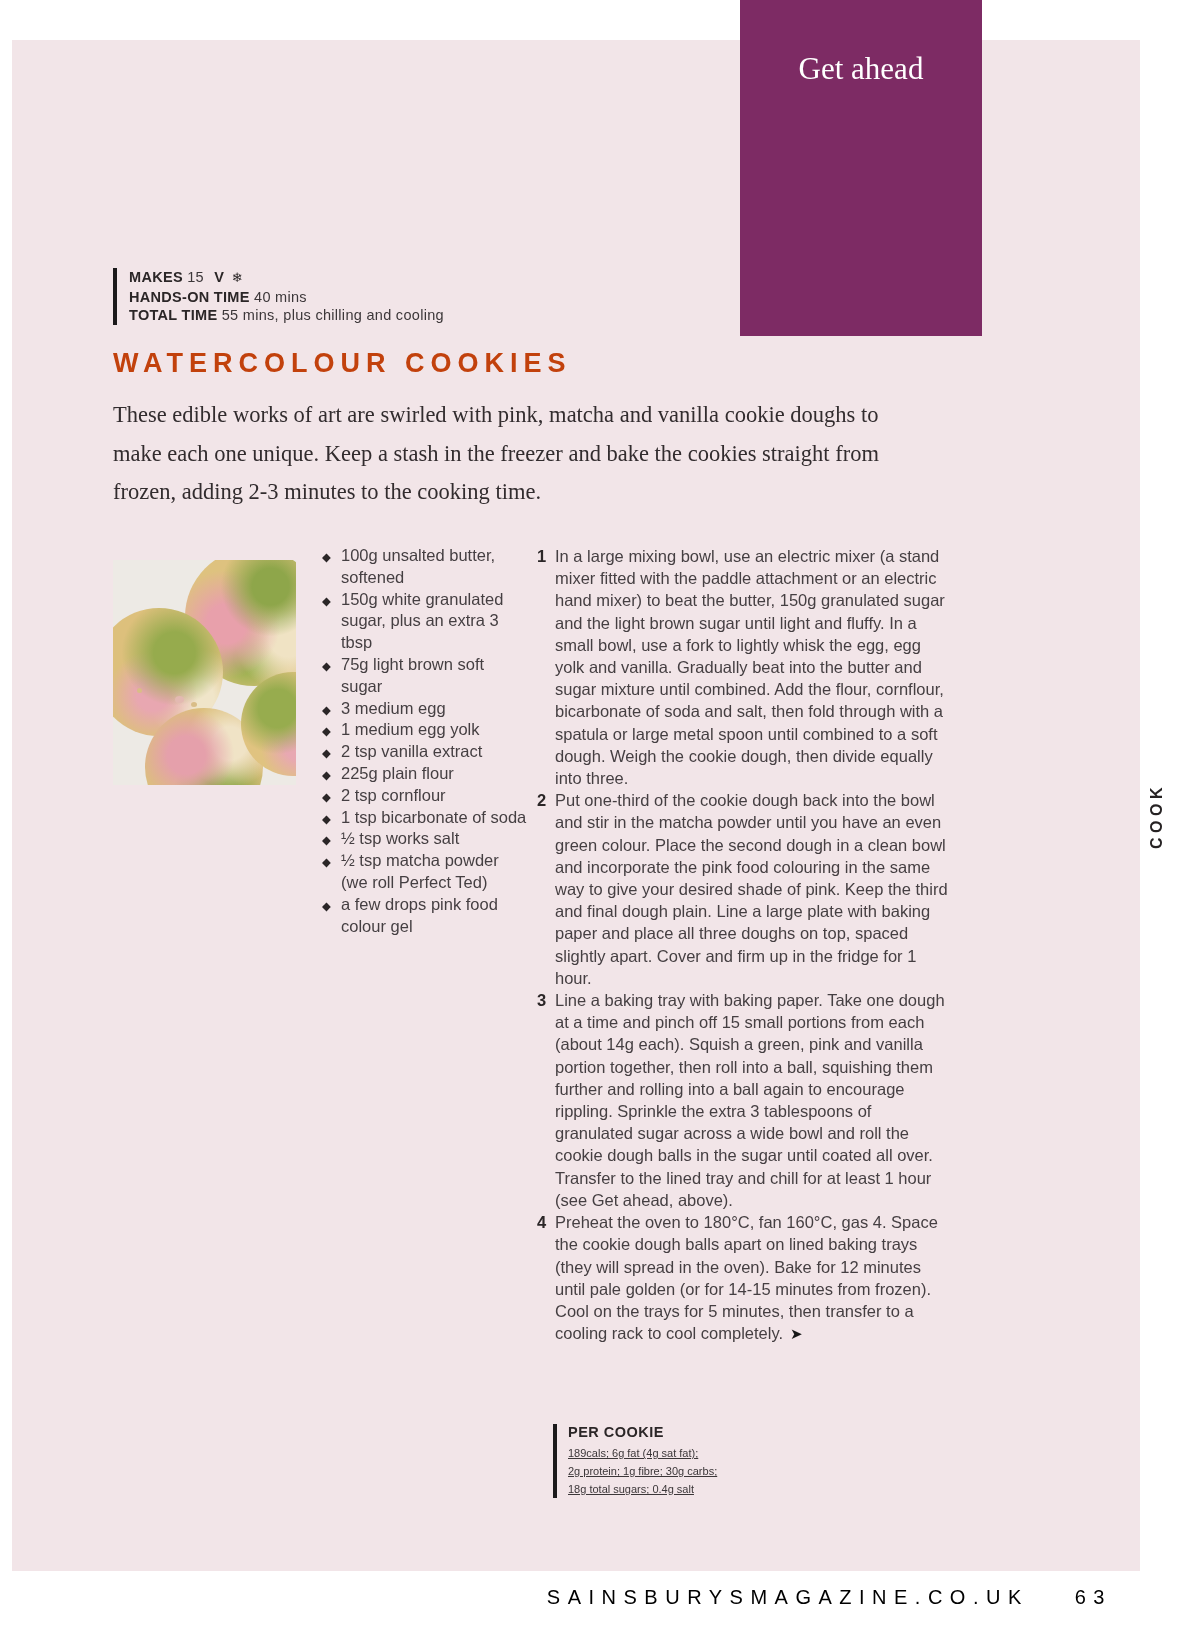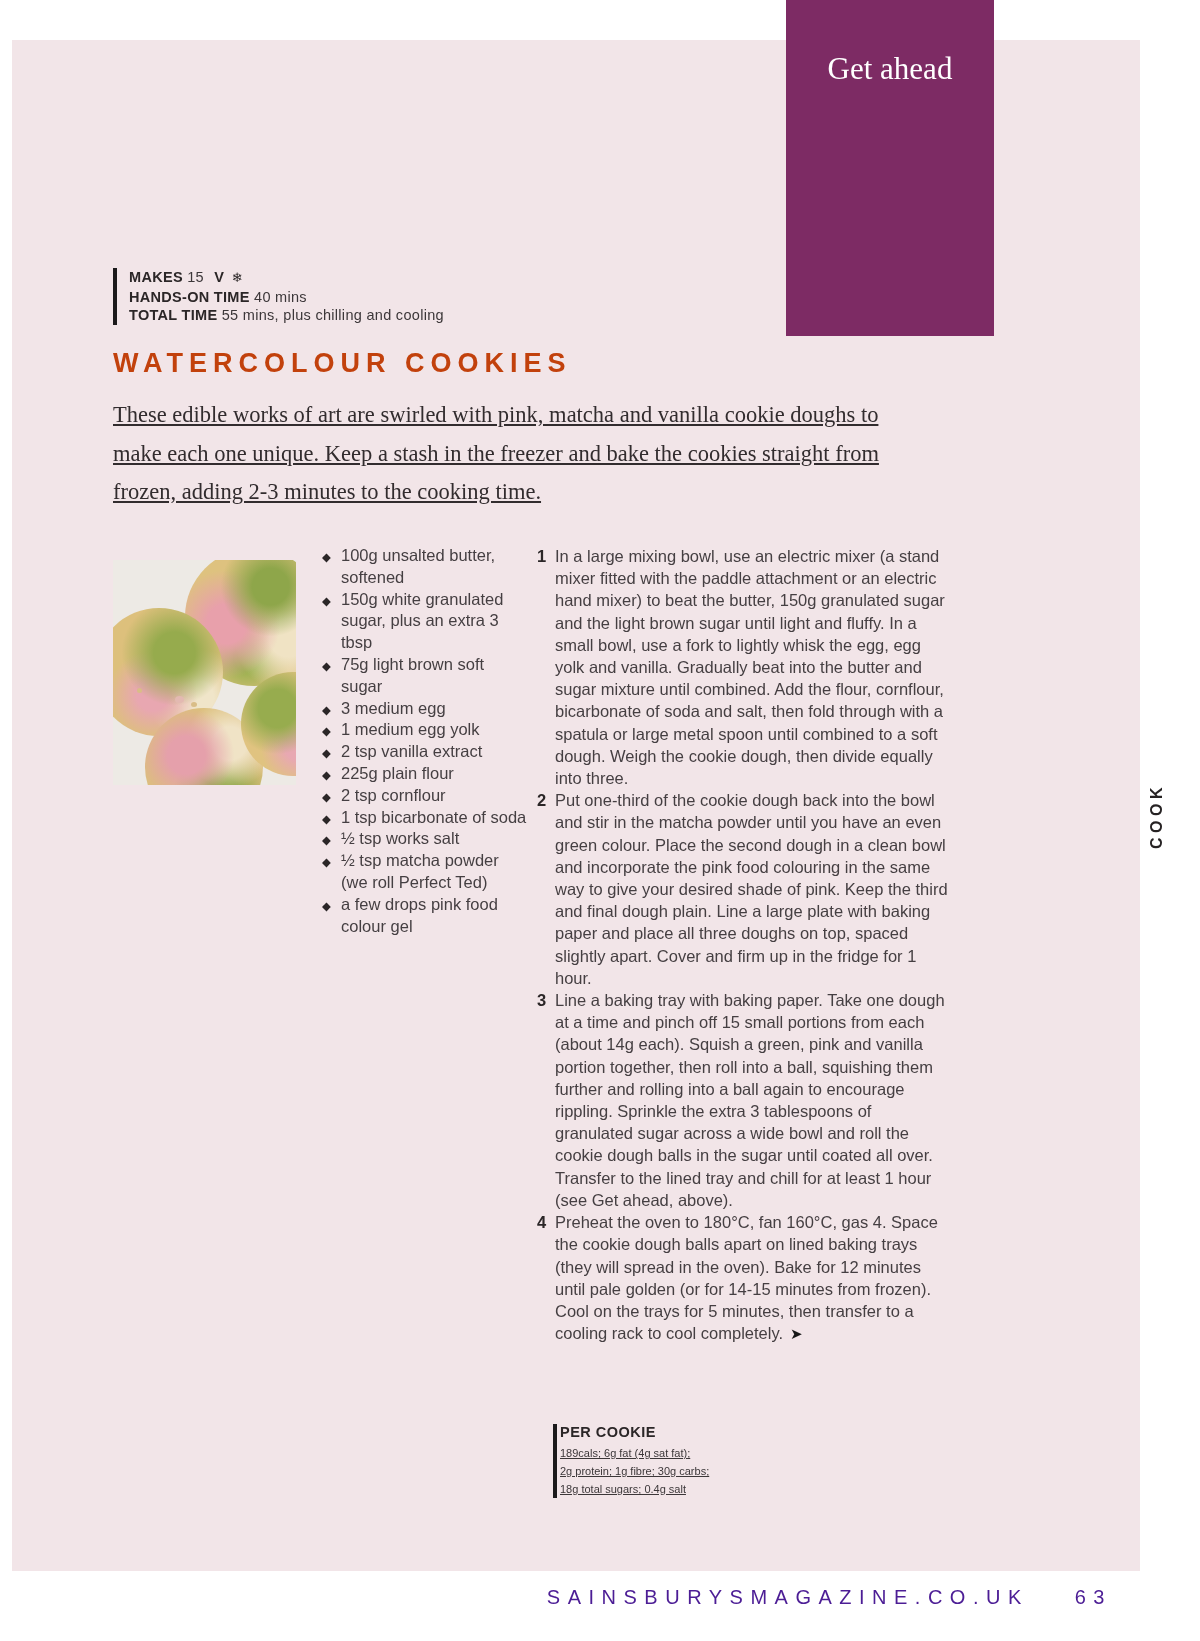--- a/index.html
+++ b/index.html
@@ -9,21 +9,21 @@
     font-family:"Liberation Sans", sans-serif;
     color:#453f42;
     overflow:hidden;
   }
   .pink-bg {
     position:absolute; left:12px; top:40px; width:1128px; height:1531px;
     background:#f2e5e8;
   }
   
   .get-ahead {
-    position:absolute; left:786px; top:0; width:208px; height:336px;
+    position:absolute; left:740px; top:0; width:242px; height:336px;
     background:#7d2b64; color:#ffffff; text-align:center;
     box-sizing:border-box; padding:52px 12px 0;
   }
   .get-ahead .ga-title {
     font-family:"Liberation Serif", serif; font-weight:400;
     font-size:31px; line-height:34px; margin-bottom:9px;
   }
   .get-ahead .ga-body { font-size:16.5px; line-height:20.5px; font-weight:700; }
   
   .meta {
@@ -37,21 +37,21 @@
   .meta .snow { font-size:13px; margin-left:3px; }
   
   .title {
     position:absolute; left:113px; top:348px;
     font-size:27px; font-weight:700; letter-spacing:6px; color:#c2410c;
     white-space:nowrap;
   }
   .intro {
     position:absolute; left:113px; top:396px; width:784px;
     font-family:"Liberation Serif", serif;
-    font-size:22.5px; line-height:38.5px; color:#322c2e;text-decoration:underline;
+    font-size:22.5px; line-height:38.5px; color:#322c2e;
   }
   
   .columns { position:absolute; left:113px; top:545px; display:flex; }
   .photo {
     width:183px; height:225px; margin-top:15px; flex:none;
     background:#edeae5; position:relative; overflow:hidden;
   }
   .cookie { position:absolute; border-radius:50%; }
   .c1 { left:72px; top:-12px; width:138px; height:138px;
     background:
@@ -89,29 +89,29 @@
   
   .method { width:416px; margin-left:9px; font-size:16.5px; line-height:22.2px; }
   .method ol { list-style:none; margin:0; padding:0; }
   .step { display:flex; }
   .step-num { font-weight:700; width:18px; flex:none; color:#2b2627; }
   .step-text { flex:1; color:#453f42; }
   .arrow { margin-left:7px; color:#171717; font-size:15px; }
   
   .nutrition {
     position:absolute; left:553px; top:1424px;
-    border-left:4px solid #1c1a1b; padding-left:3px; color:#3c3739;
+    border-left:4px solid #1c1a1b; padding-left:11px; color:#3c3739;
   }
   .nutrition .nut-title { font-weight:700; font-size:14.5px; letter-spacing:.5px; color:#2b2627; margin-bottom:4px; }
   .nutrition .nut-line { font-size:11px; line-height:18px;text-decoration:underline; }
   
   .footer {
     position:absolute; top:1586px; right:88px;
     display:flex; gap:46px; align-items:baseline;
-    font-size:20px; letter-spacing:7.5px; color:#4c1d95; font-weight:400;
+    font-size:20px; letter-spacing:7.5px; color:#000000; font-weight:400;
     white-space:nowrap;
   }
   
   .cook {
     position:absolute; left:1113px; top:806px; width:90px; height:20px;
     transform:rotate(-90deg);
     text-align:center; font-size:16px; font-weight:700; letter-spacing:4.5px;
     color:#262223;
   }
 </style>

